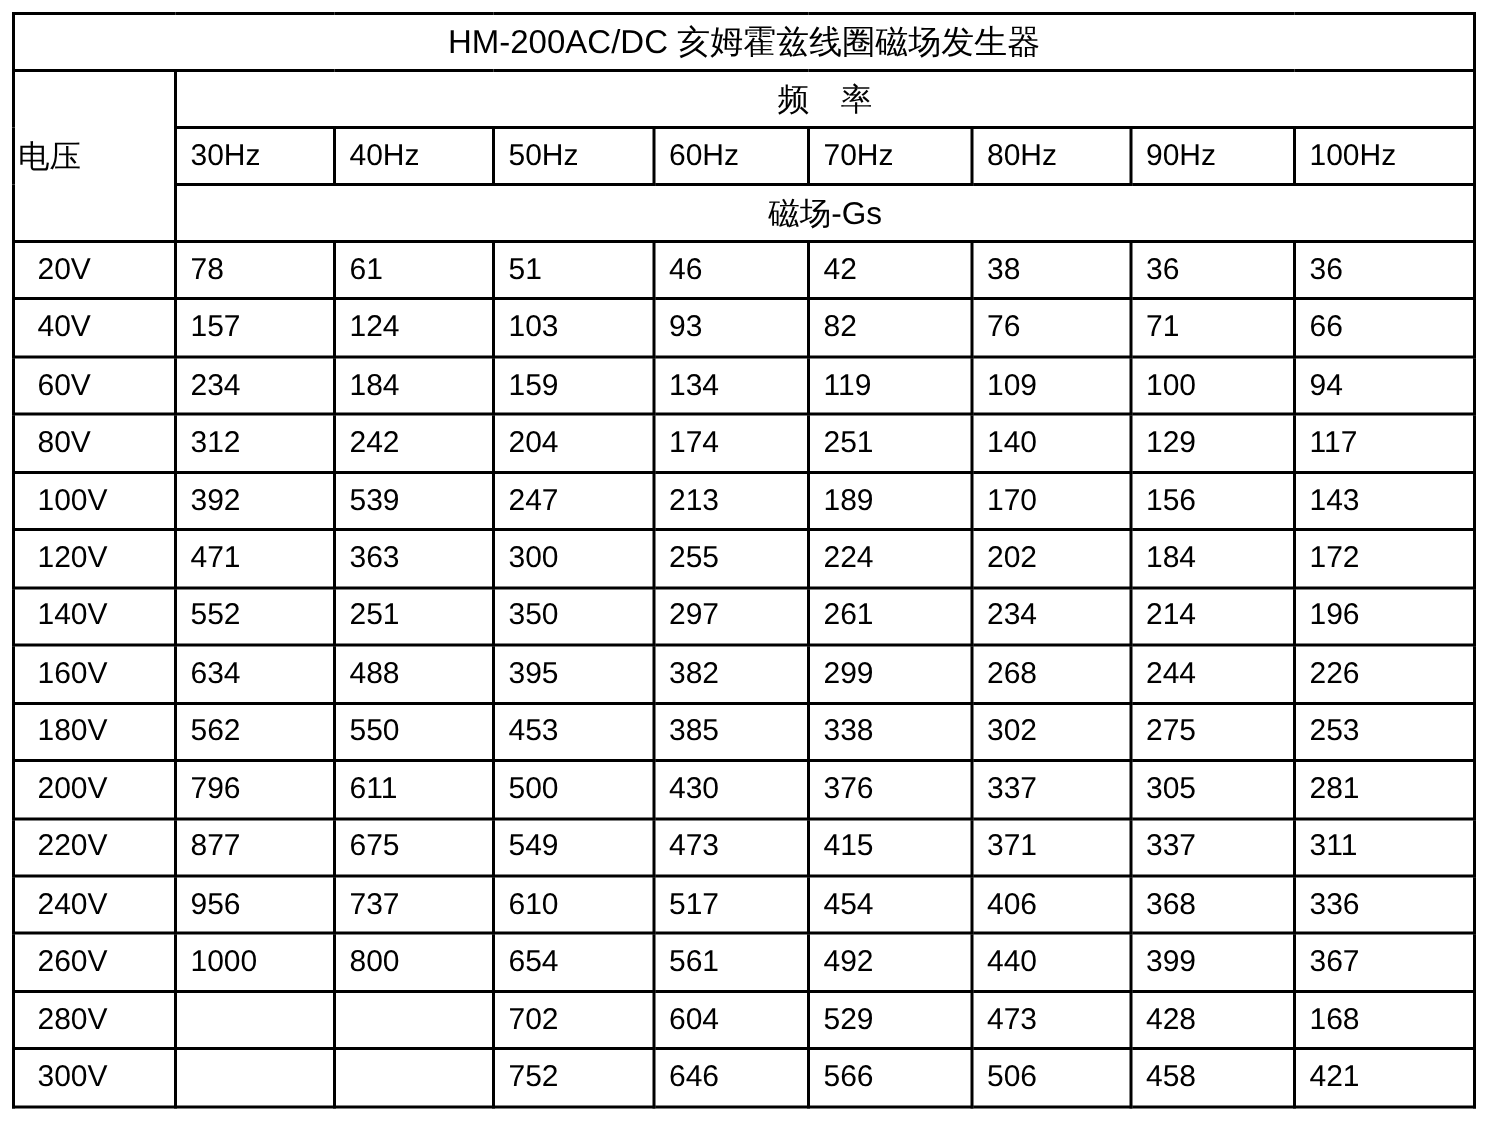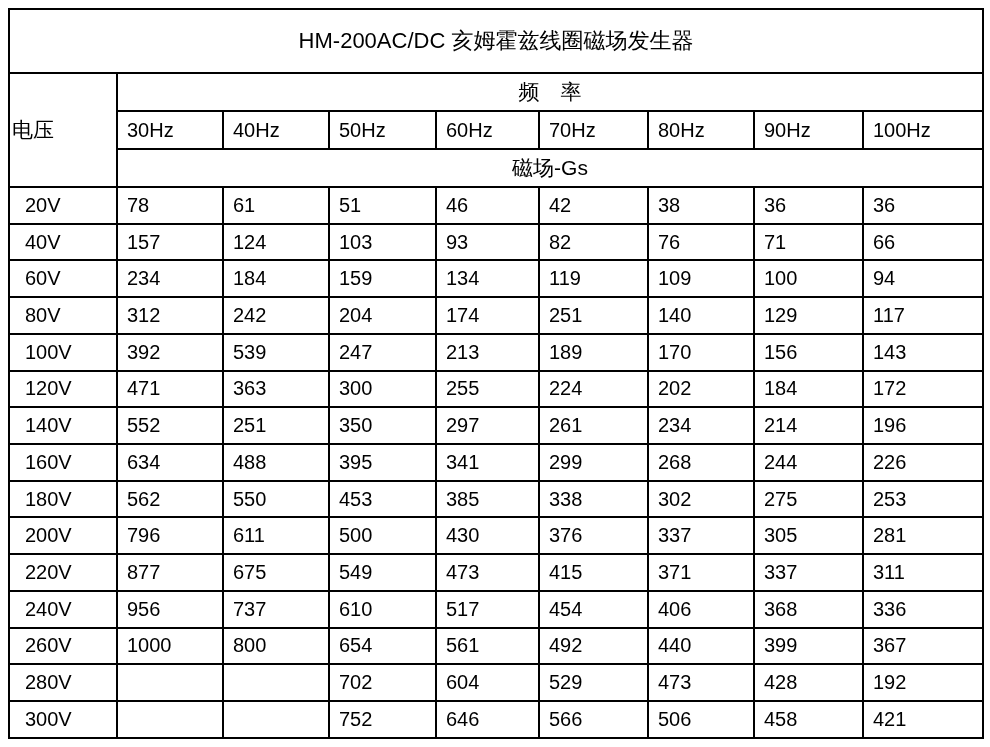--- a/index.html
+++ b/index.html
@@ -25,21 +25,21 @@
     text-align: left;
     vertical-align: middle;
     padding: 0 2px 0 9px;
     overflow: hidden;
     white-space: nowrap;
   }
   thead tr { height: 38px; }
   .title-cell {
     text-align: center;
     font-size: 22px;
-    padding: 16px;
+    padding: 0;
   }
   .center-header {
     text-align: center;
     font-size: 21px;
     padding: 0;
   }
   .voltage-header {
     font-size: 21px;
     padding-left: 2px;
   }
@@ -160,21 +160,21 @@
           <td>261</td>
           <td>234</td>
           <td>214</td>
           <td>196</td>
         </tr>
         <tr>
           <td class="voltage-cell">160V</td>
           <td>634</td>
           <td>488</td>
           <td>395</td>
-          <td>341</td>
+          <td>382</td>
           <td>299</td>
           <td>268</td>
           <td>244</td>
           <td>226</td>
         </tr>
         <tr>
           <td class="voltage-cell">180V</td>
           <td>562</td>
           <td>550</td>
           <td>453</td>
@@ -230,21 +230,21 @@
         </tr>
         <tr>
           <td class="voltage-cell">280V</td>
           <td></td>
           <td></td>
           <td>702</td>
           <td>604</td>
           <td>529</td>
           <td>473</td>
           <td>428</td>
-          <td>192</td>
+          <td>168</td>
         </tr>
         <tr>
           <td class="voltage-cell">300V</td>
           <td></td>
           <td></td>
           <td>752</td>
           <td>646</td>
           <td>566</td>
           <td>506</td>
           <td>458</td>

